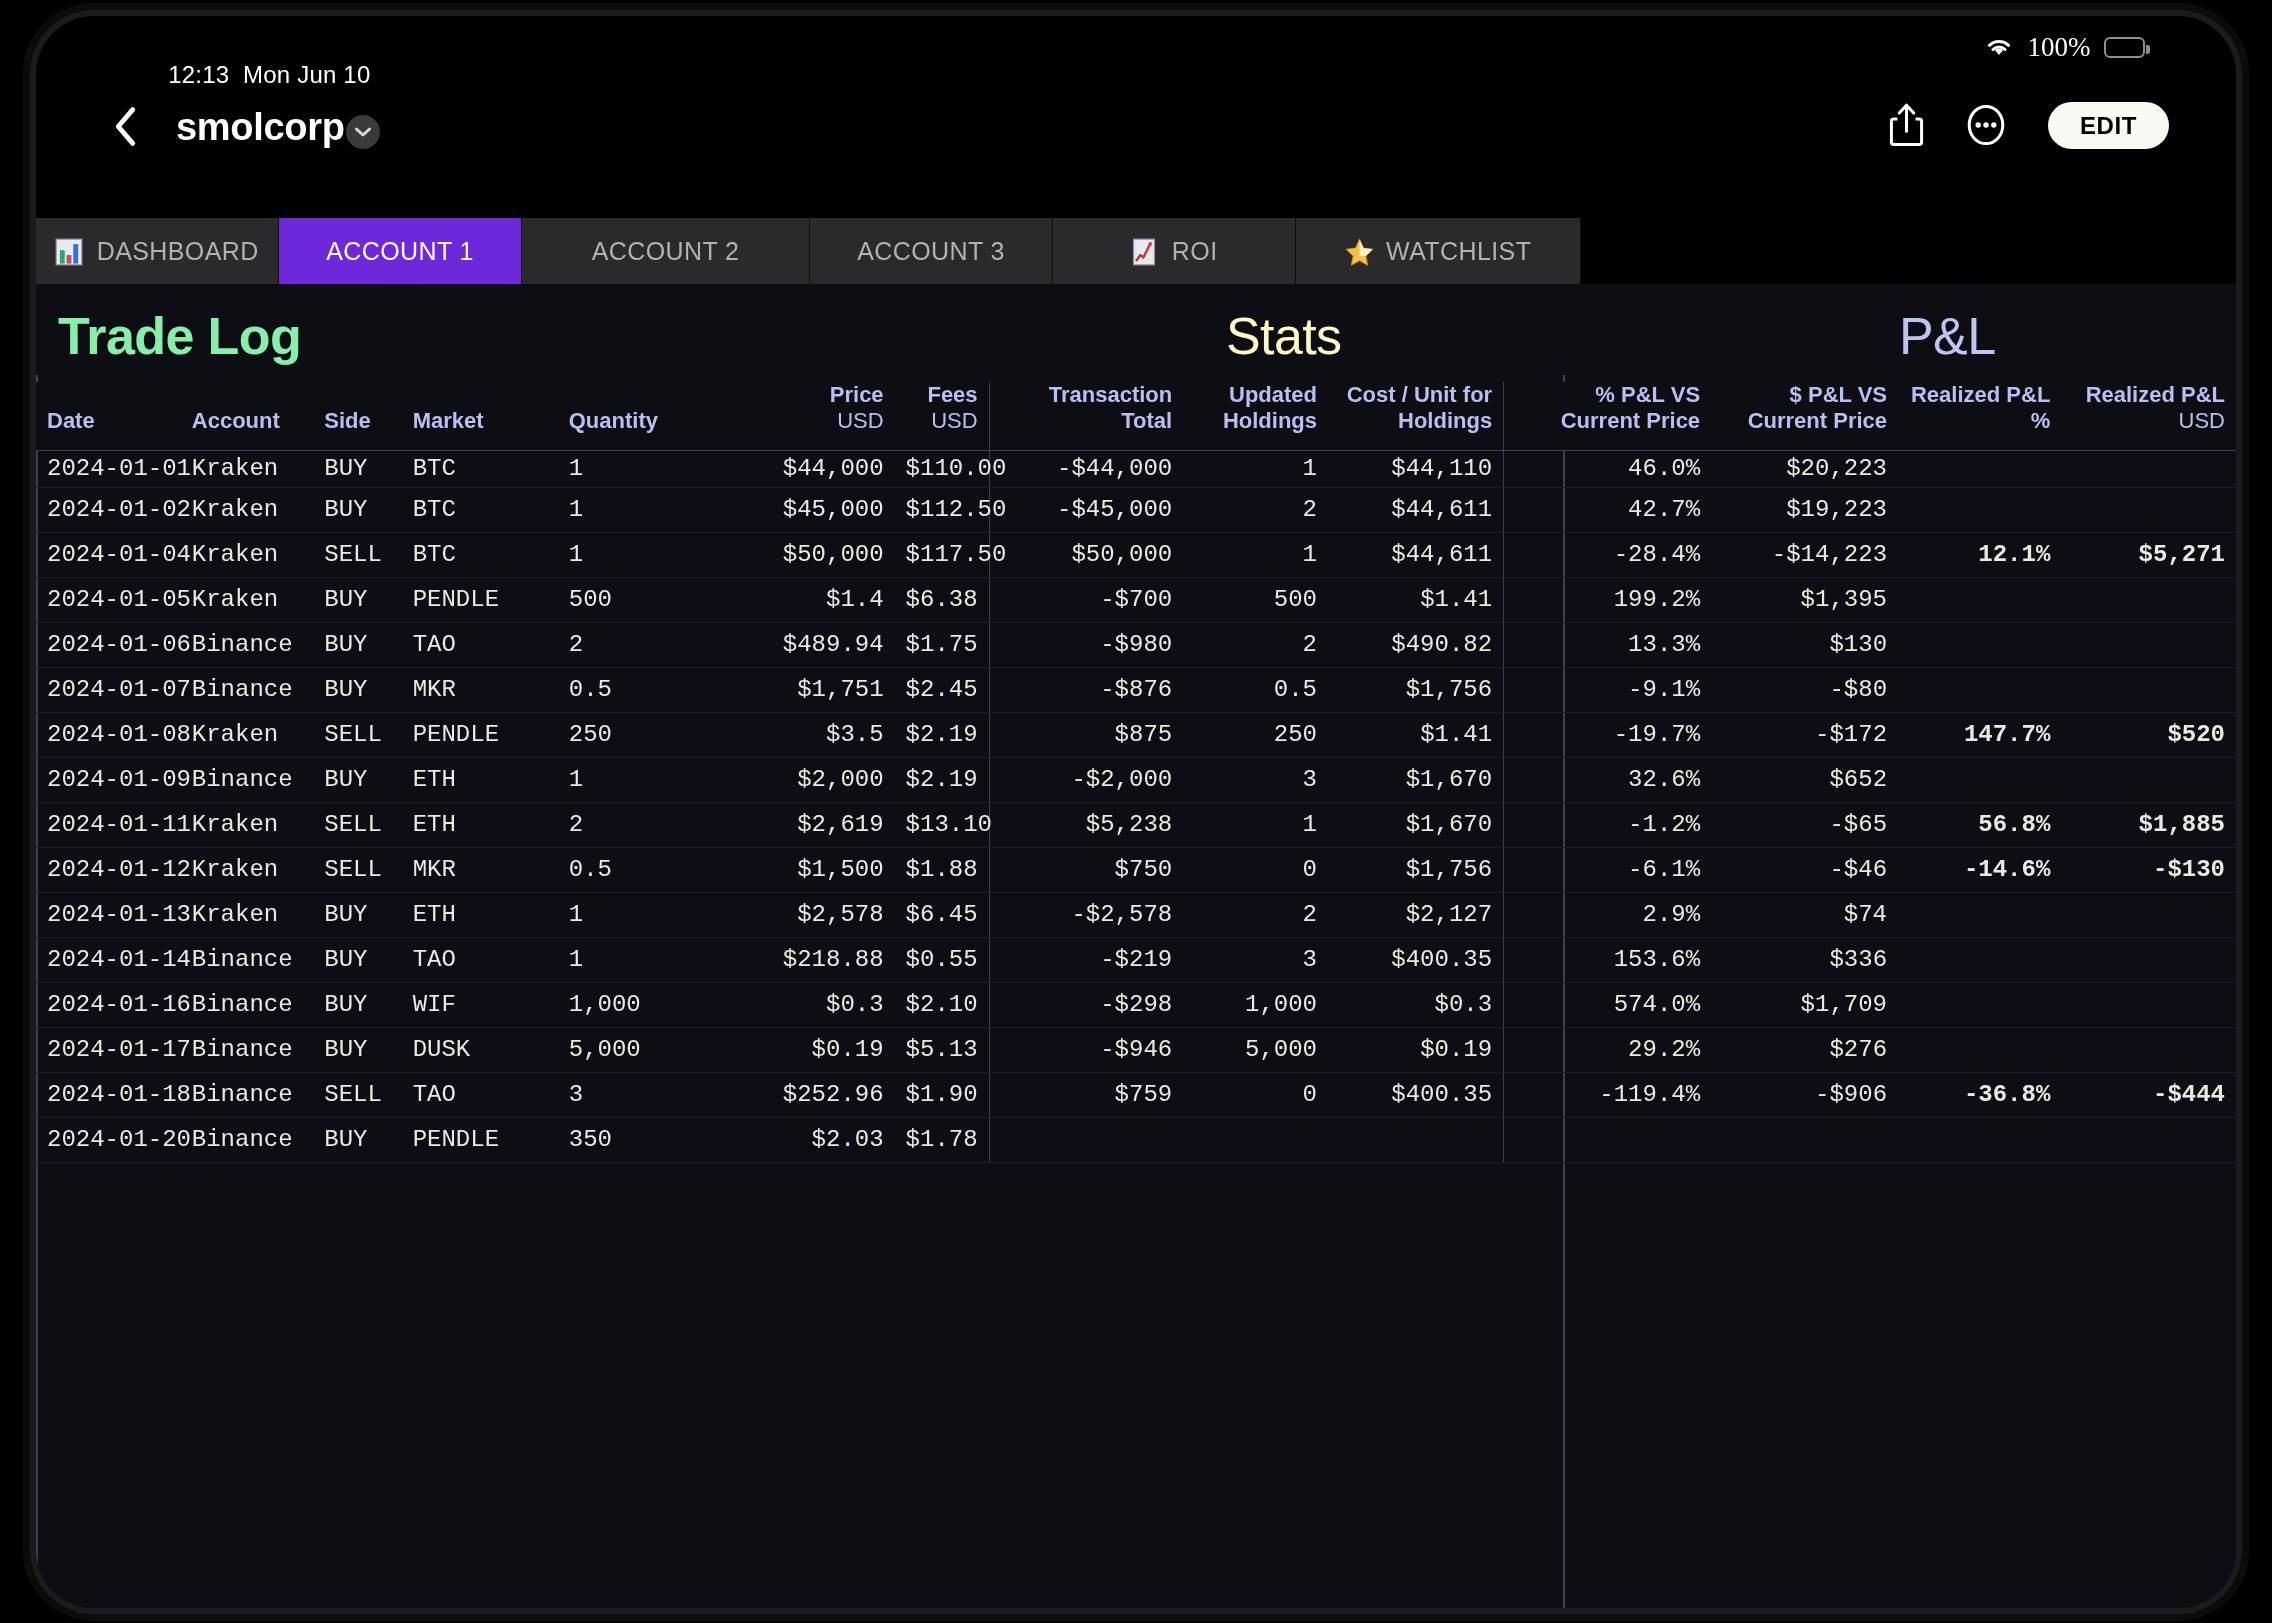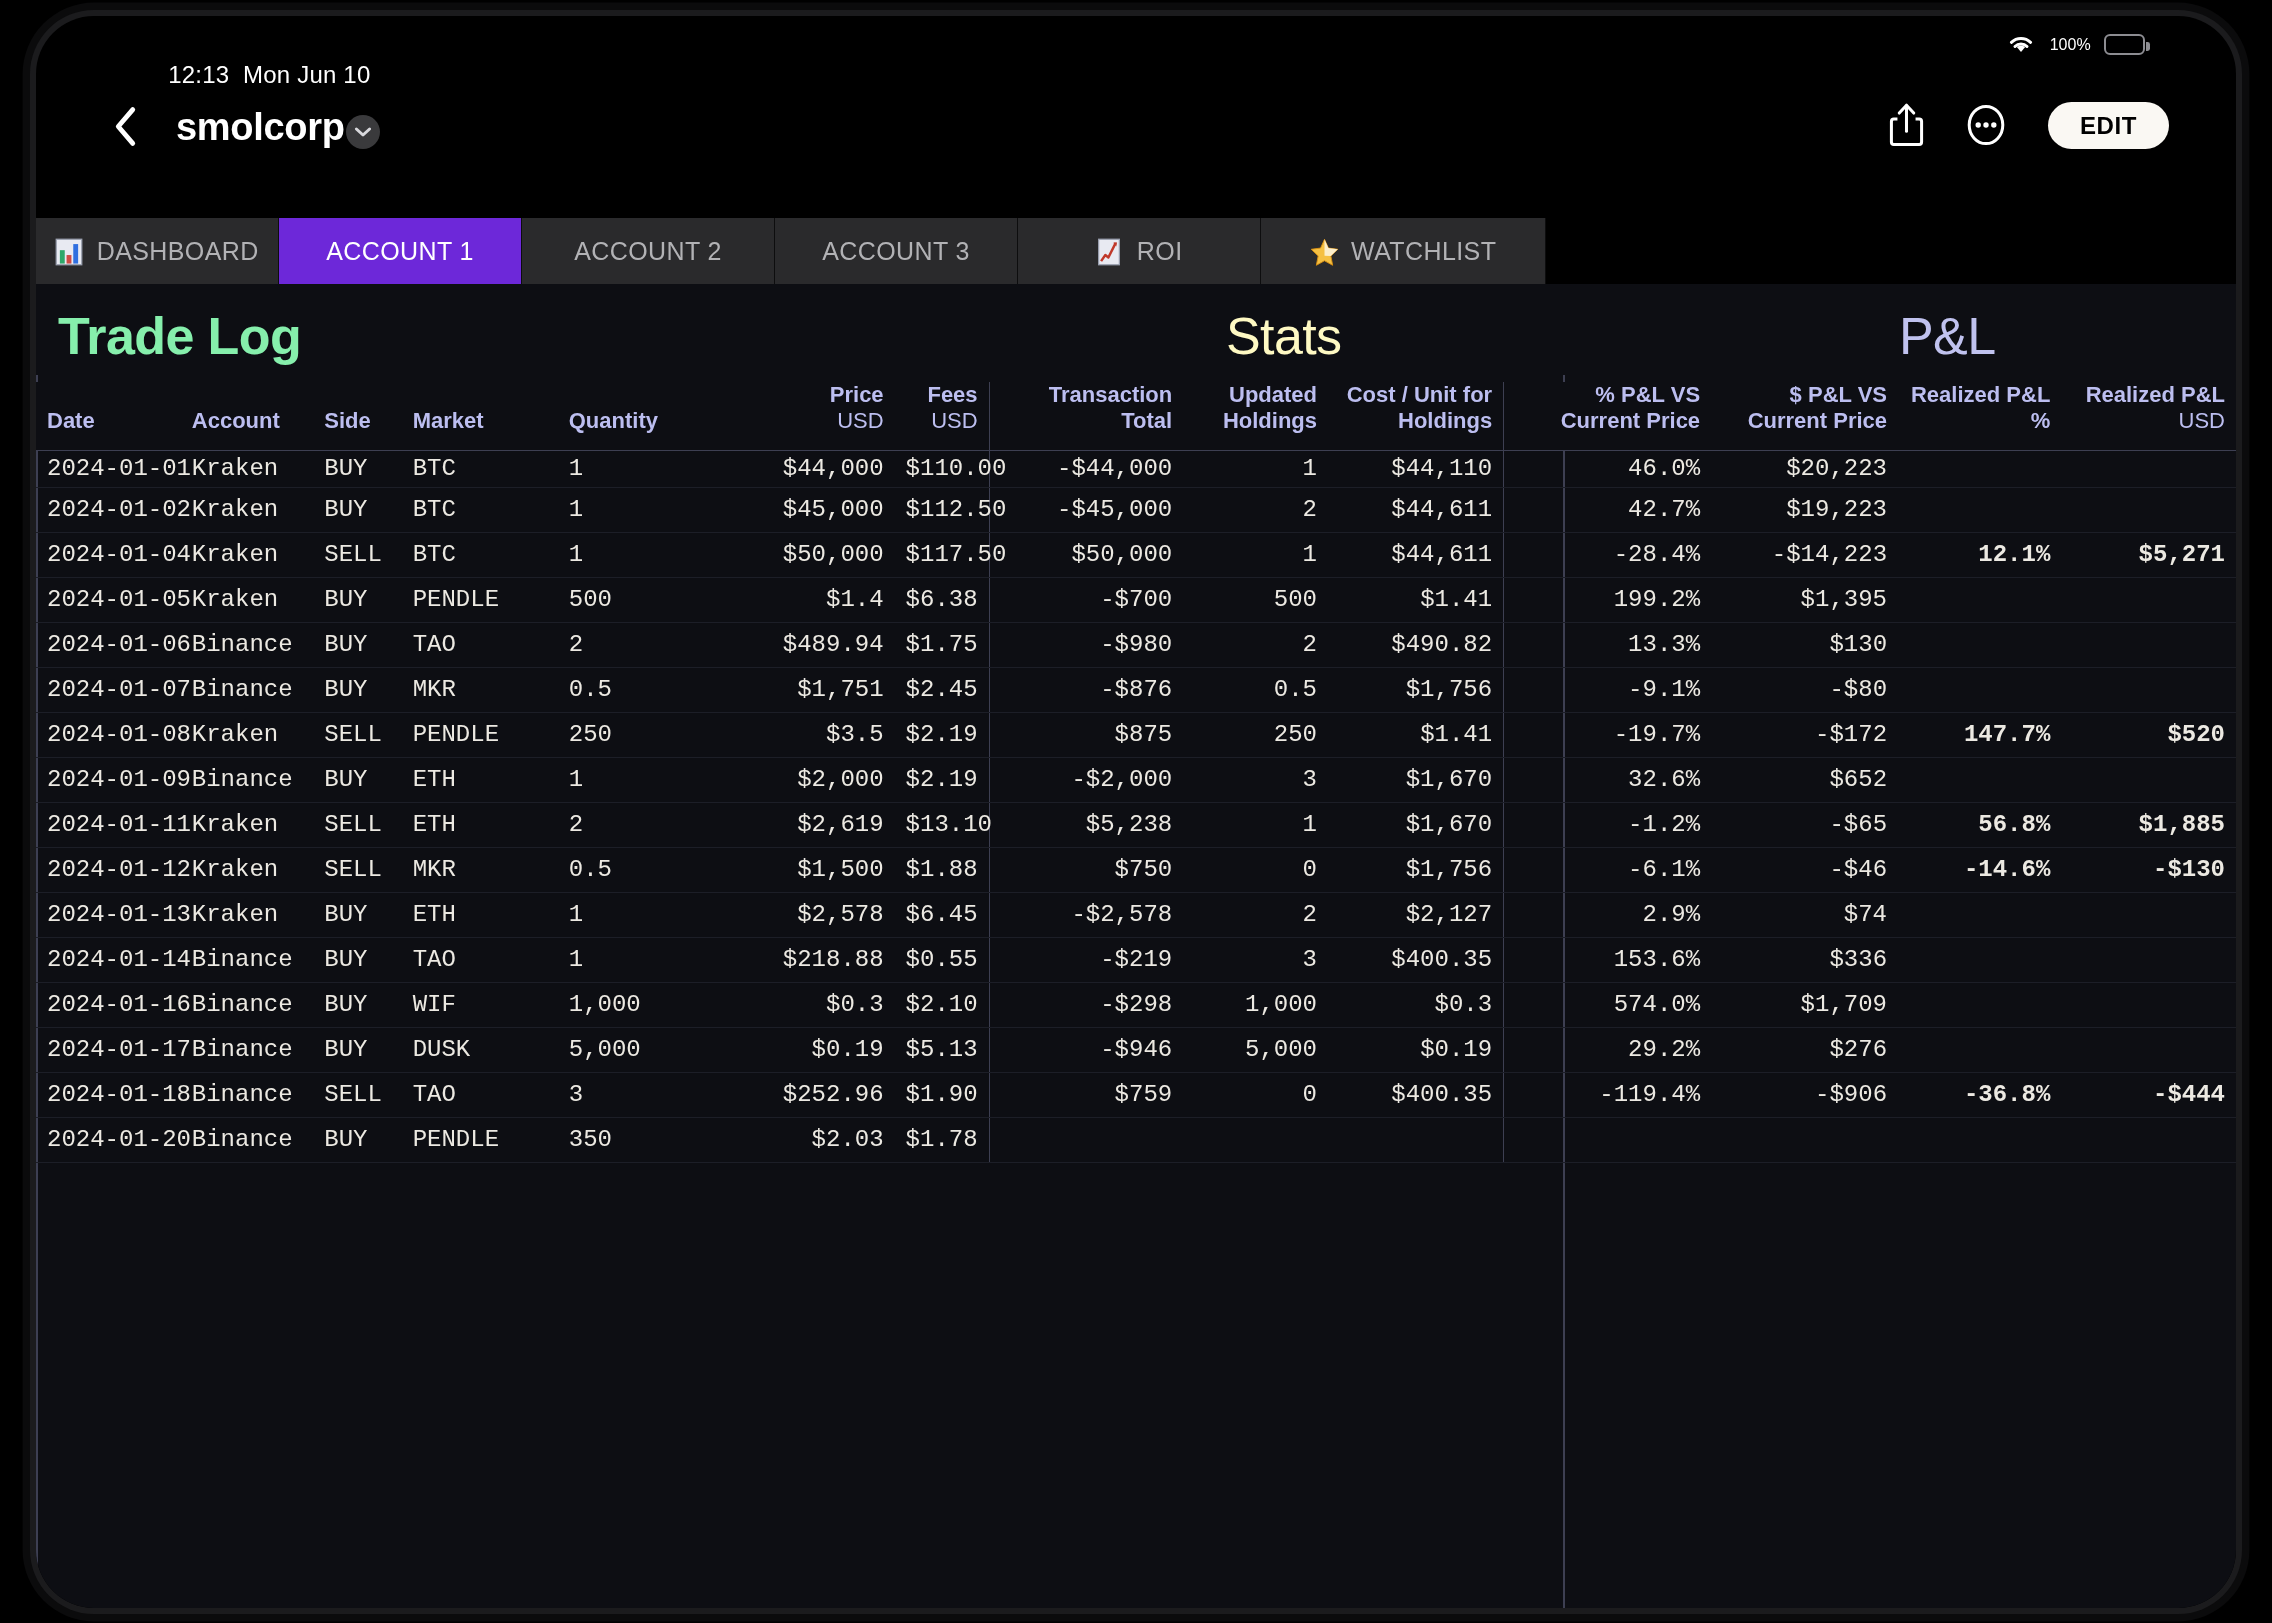--- a/index.html
+++ b/index.html
@@ -44,22 +44,23 @@
   }
   #status-right {
     position: absolute;
     right: 91px;
     top: 16px;
     display: flex;
     align-items: center;
     gap: 13.4px;
   }
   #battery-pct {
-    font-size: 16px;
+    font-size: 27px;
     font-weight: 500;
+    font-family: Liberation Serif, serif;
   }
   .battery-shell {
     width: 41px;
     height: 20.6px;
     border: 2.4px solid #8d8d92;
     border-radius: 6px;
     position: relative;
     box-sizing: border-box;
     padding: 1.8px;
   }
@@ -323,21 +324,21 @@
           <rect x="30" y="10" width="8" height="32" fill="#2f6fe0"></rect>
         </svg>
       </span>
       <span class="tab-label">DASHBOARD</span>
     </div>
 
     <div class="tab active" style="width:243px">
       <span class="tab-label">ACCOUNT 1</span>
     </div>
 
-    <div class="tab" style="width:253px">
+    <div class="tab" style="width:288px">
       <span class="tab-label">ACCOUNT 2</span>
     </div>
 
     <div class="tab" style="width:243px">
       <span class="tab-label">ACCOUNT 3</span>
     </div>
 
     <div class="tab" style="width:243px">
       <span class="tab-icon">
         <svg width="28" height="28" viewBox="0 0 46 46">

